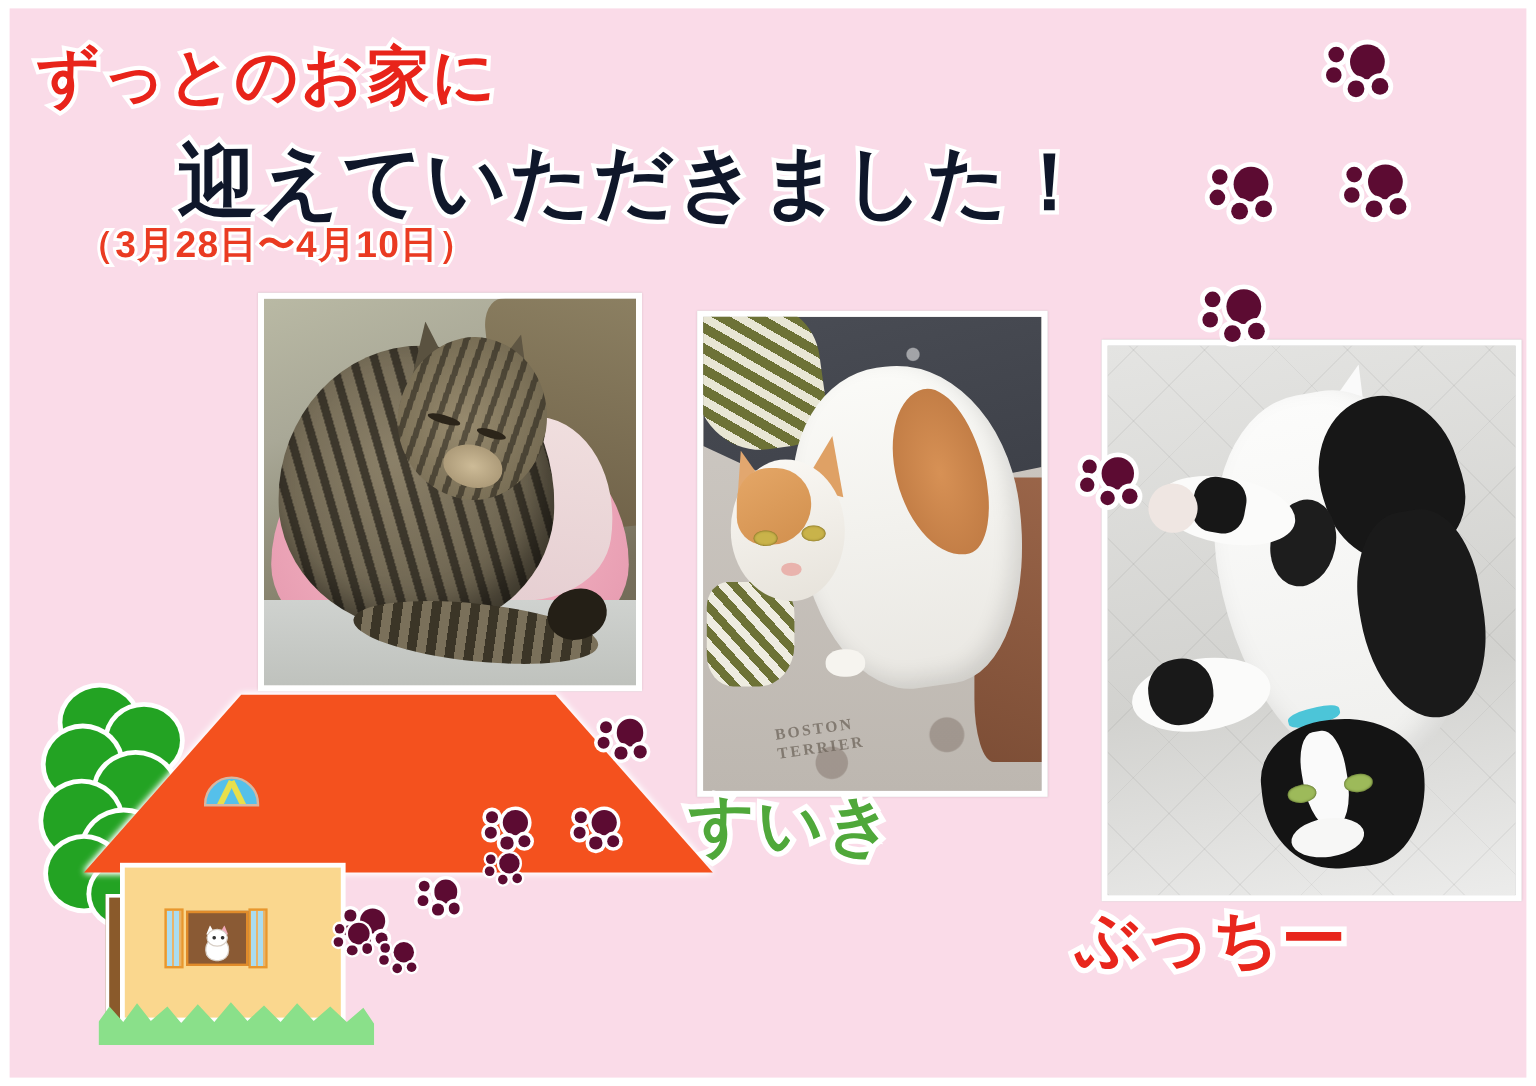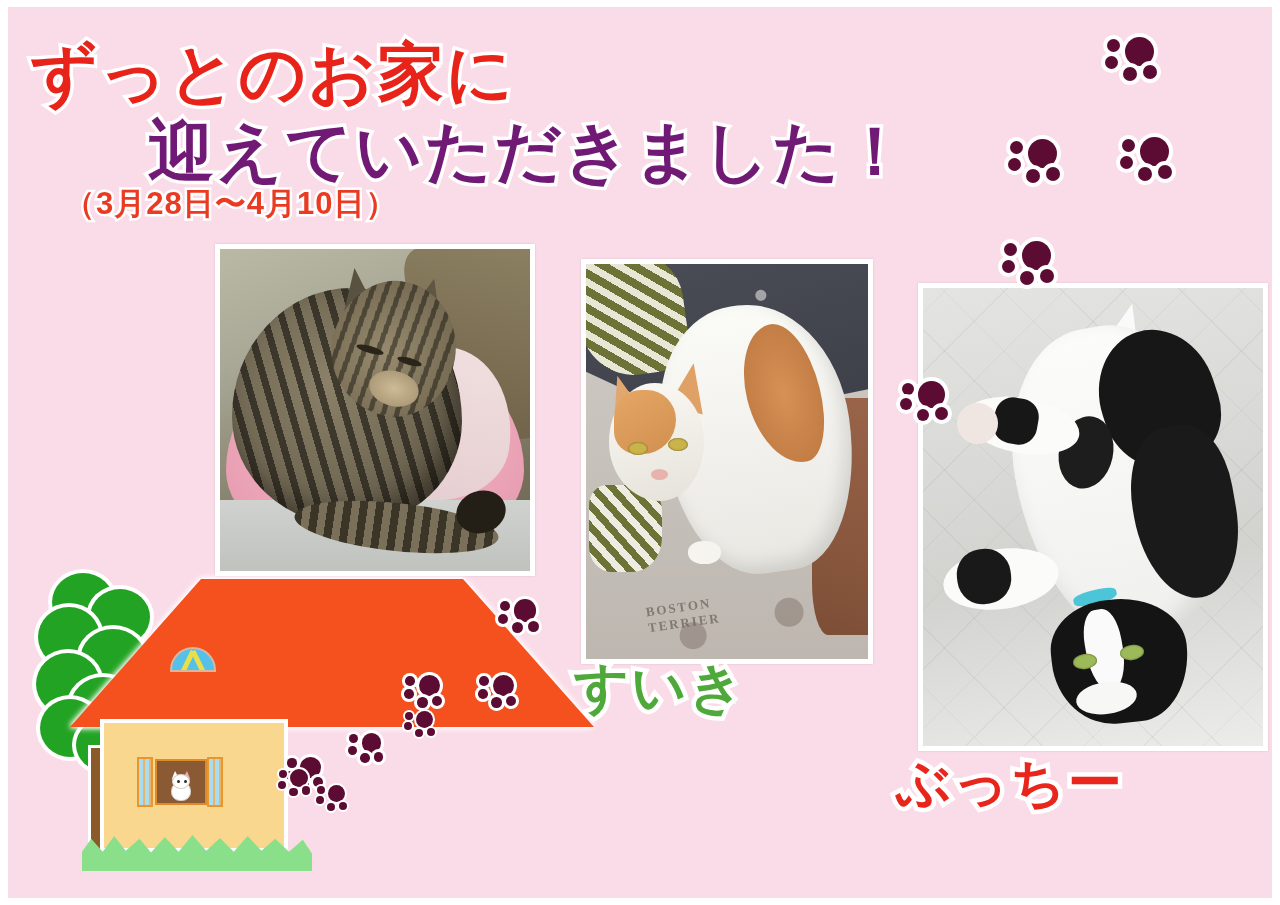--- a/index.html
+++ b/index.html
@@ -24,21 +24,21 @@
   .tline{
     font-weight:bold;
     color:#e8241a;
     letter-spacing:2px;
     white-space:nowrap;
     -webkit-text-stroke:7px #ffffff;
     paint-order:stroke fill;
     text-shadow:
       0 0 2px #fff, 0 0 3px #fff;
   }
-  .tline1{position:absolute;left:22px;top:22px;font-size:66px;}
+  .tline1{position:absolute;left:22px;top:22px;font-size:52px;}
   .tline2{position:absolute;left:140px;top:100px;font-size:66px;}
   .tdate{
     position:absolute;left:56px;top:176px;
     font-size:31px;font-weight:bold;color:#ea3b22;
     letter-spacing:1px;white-space:nowrap;
     -webkit-text-stroke:5px #ffffff;
     paint-order:stroke fill;
   }
 
   
@@ -252,21 +252,21 @@
     box-shadow:0 0 0 4px #ffffff;}
 </style>
 </head>
 <body>
 
 <div id="stage">
   <div id="canvas" style="background: rgb(250, 219, 232);">
 
     <div class="title-block">
       <div class="tline tline1" style="color: rgb(232, 36, 26);">ずっとのお家に</div>
-      <div class="tline tline2" style="color: #701a75;">迎えていただきました！</div>
+      <div class="tline tline2" style="color: #0f172a;">迎えていただきました！</div>
       <div class="tdate">（3月28日〜4月10日）</div>
     </div>
 
     <div class="photo" id="photo1">
       <div class="inner">
         <div class="p1-bg"></div>
         <div class="p1-couch"></div>
         <div class="p1-bedpink"></div>
         <div class="p1-bedin"></div>
         <div class="p1-sheet"></div>

